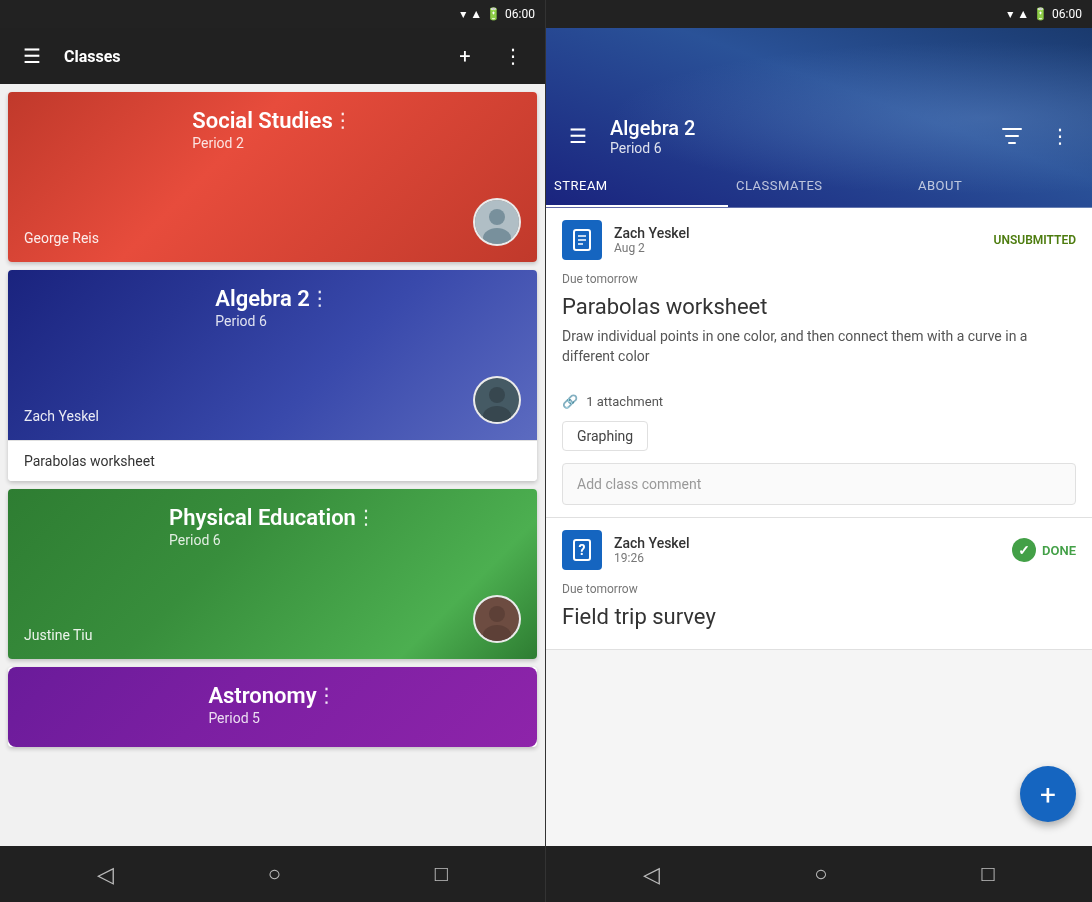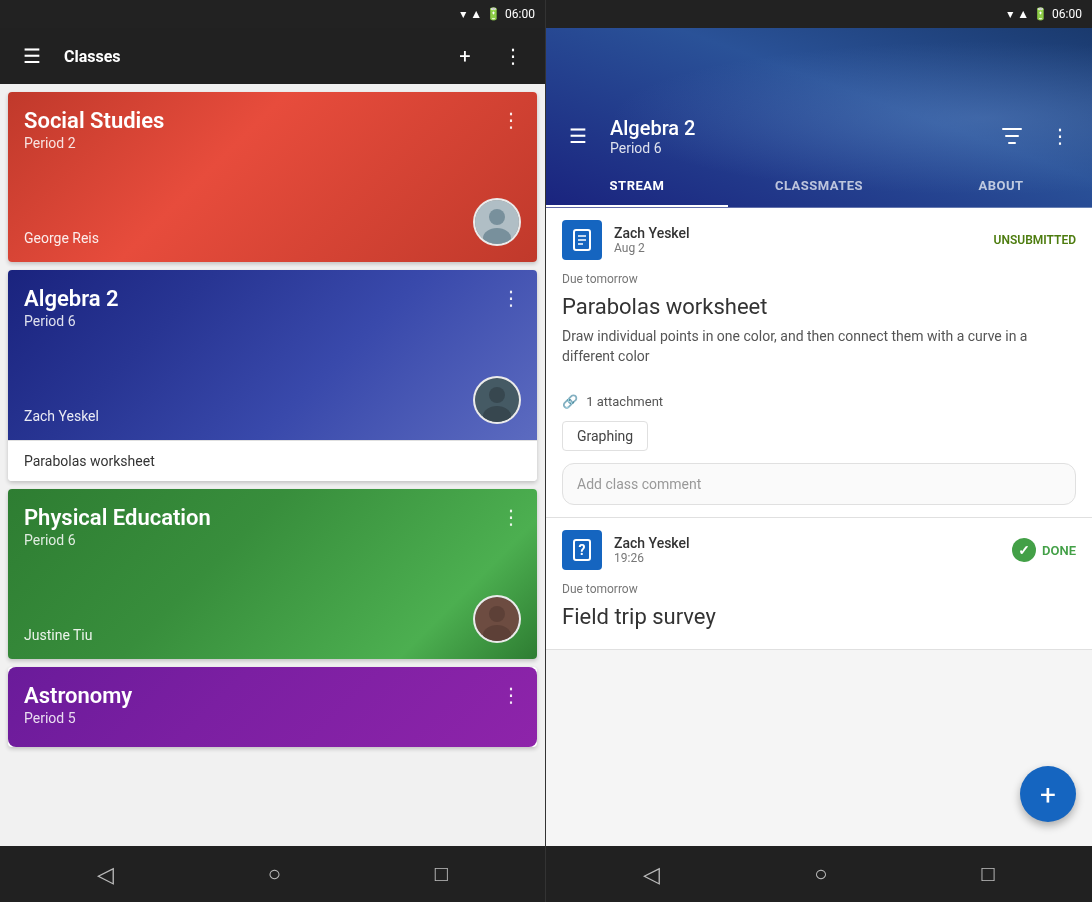--- a/index.html
+++ b/index.html
@@ -95,21 +95,21 @@
       justify-content: space-between;
       padding: 16px;
     }
     .card-banner.red { background: linear-gradient(135deg, #c0392b 0%, #e74c3c 40%, #c0392b 100%); }
     .card-banner.blue { background: linear-gradient(135deg, #1a237e 0%, #283593 30%, #3949ab 60%, #5c6bc0 100%); }
     .card-banner.green { background: linear-gradient(135deg, #2e7d32 0%, #388e3c 40%, #4caf50 80%, #2e7d32 100%); }
     .card-banner.purple { background: linear-gradient(135deg, #6a1b9a 0%, #7b1fa2 40%, #8e24aa 100%); }
 
     .card-header {
       display: flex;
-      justify-content: space-between;
+      justify-content: center;
       align-items: flex-start;
     }
     .card-class-name {
       font-size: 22px;
       font-weight: 600;
       color: #fff;
     }
     .card-period {
       font-size: 14px;
       color: rgba(255,255,255,0.85);
@@ -194,24 +194,23 @@
     
     .tabs {
       position: relative;
       z-index: 2;
       display: flex;
       background: transparent;
       border-bottom: 1px solid rgba(255,255,255,0.3);
     }
     .tab {
       flex: 1;
-      text-align: center;
       padding: 14px 8px;
       font-size: 13px;
-      font-weight: 700;
+      font-weight: 400;
       color: rgba(255,255,255,0.7);
       cursor: pointer;
       letter-spacing: 0.5px;
       position: relative;
     }
     .tab.active {
       color: #fff;
     }
     .tab.active::after {
       content: '';
@@ -309,21 +308,21 @@
       border-radius: 4px;
       padding: 6px 14px;
       font-size: 14px;
       color: #444;
       background: #fff;
       cursor: pointer;
     }
     .comment-input {
       margin: 0 16px 12px;
       border: 1px solid #e0e0e0;
-      border-radius: 12px;
+      border-radius: 4px;
       padding: 12px 14px;
       font-size: 14px;
       color: #999;
       background: #fafafa;
       cursor: text;
     }
 
     
     .assignment-card2 {
       background: #fff;

